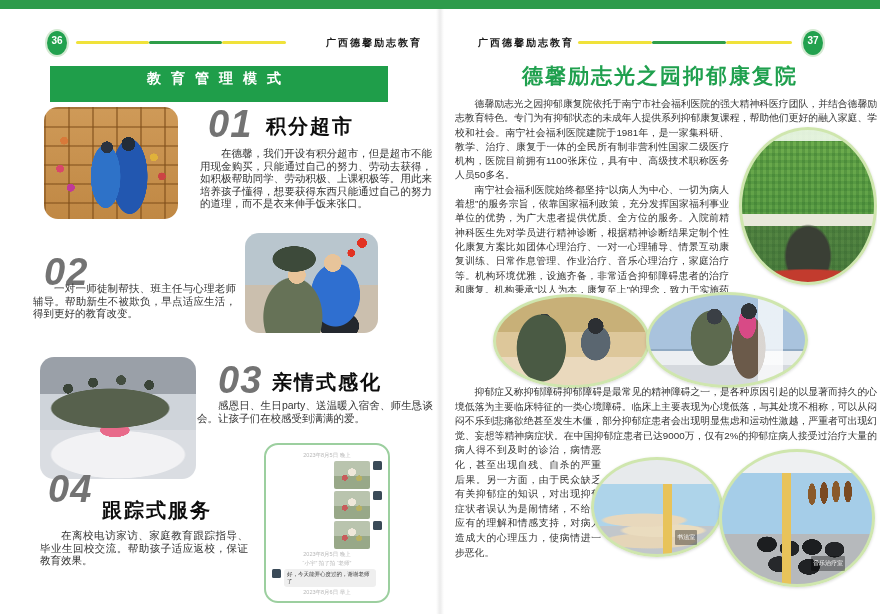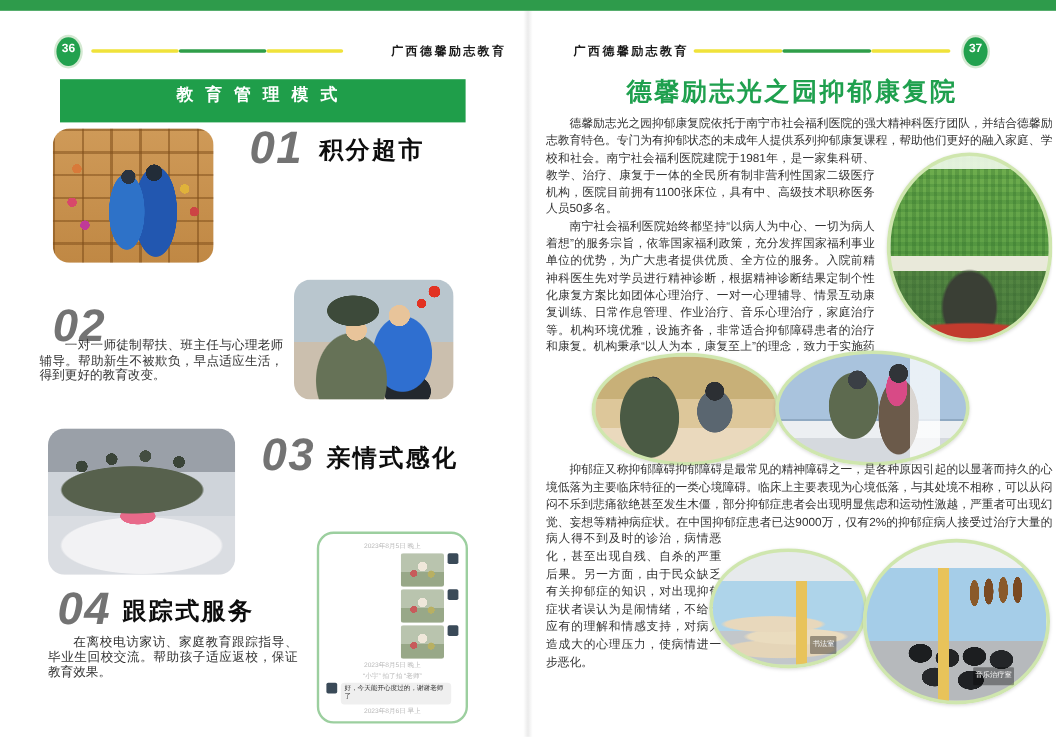--- a/index.html
+++ b/index.html
@@ -158,30 +158,32 @@
     <div class="hseg seg-y" style="left:76px;width:73px;"></div>
     <div class="hseg seg-g" style="left:149px;width:73px;"></div>
     <div class="hseg seg-y" style="left:222px;width:64px;"></div>
     <div class="brand" style="left:296px;width:126px;text-align:right;">广西德馨励志教育</div>
 
     <div class="banner">教育管理模式</div>
 
     <div class="photo ph-supermarket"></div>
     <div class="num" style="left:208px;top:105px;">01</div>
     <div class="stitle" style="left:266px;top:116px;">积分超市</div>
+    <div class="lbody" style="left:200px;top:147px;width:232px;">在德馨，我们开设有积分超市，但是超市不能用现金购买，只能通过自己的努力、劳动去获得，如积极帮助同学、劳动积极、上课积极等。用此来培养孩子懂得，想要获得东西只能通过自己的努力的道理，而不是衣来伸手饭来张口。</div>
 
     <div class="num" style="left:44px;top:241px;margin-top:12px;">02</div>
     <div class="lbody" style="left:33px;top:282px;width:203px;">一对一师徒制帮扶、班主任与心理老师辅导。帮助新生不被欺负，早点适应生活，得到更好的教育改变。</div>
     <div class="photo ph-soldier"></div>
 
     <div class="photo ph-birthday"></div>
     <div class="num" style="left:218px;top:361px;">03</div>
     <div class="stitle" style="left:272px;top:372px;">亲情式感化</div>
-
-    <div class="num" style="left:48px;top:489px;font-style:italic;">04</div>
+    <div class="lbody" style="left:197px;top:399px;width:236px;">感恩日、生日party、送温暖入宿舍、师生恳谈会。让孩子们在校感受到满满的爱。</div>
+
+    <div class="num" style="left:48px;top:470px;font-style:italic;">04</div>
     <div class="stitle" style="left:102px;top:500px;">跟踪式服务</div>
     <div class="lbody" style="left:40px;top:529px;width:208px;">在离校电访家访、家庭教育跟踪指导、毕业生回校交流。帮助孩子适应返校，保证教育效果。</div>
 
     <div class="chat">
       <div class="c-time">2023年8月5日 晚上</div>
       <div class="c-row-out">
         <div class="c-thumb"></div>
         <div class="c-avatar"></div>
       </div>
       <div class="c-row-out">

